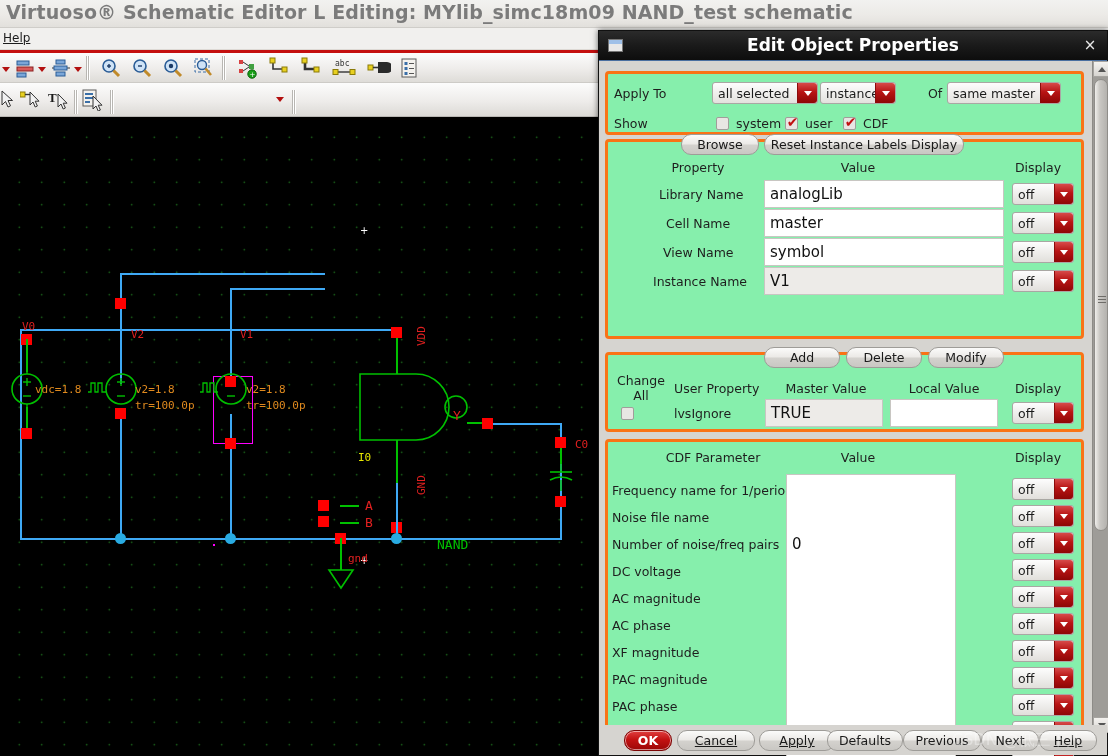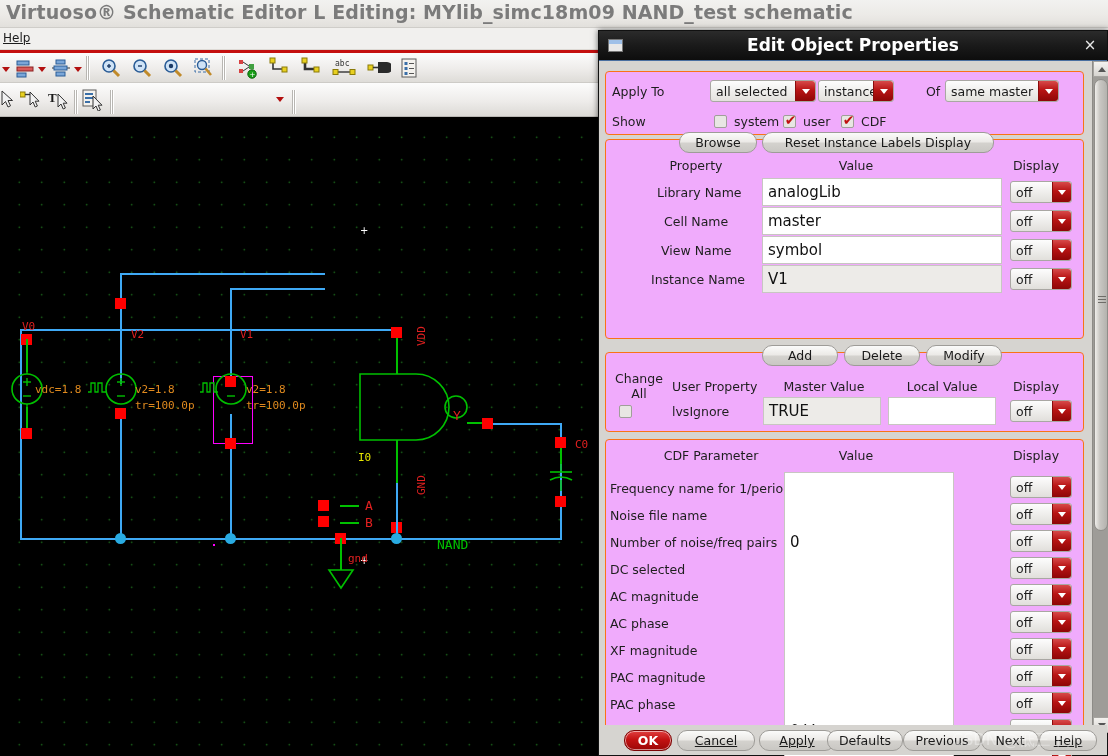--- a/index.html
+++ b/index.html
@@ -103,22 +103,22 @@
   }
   .dlg-winicon:after{ content:""; position:absolute; left:0;top:0; width:100%;height:4px; background:#9fc0e8; }
   .dlg-close{
     position:absolute; right:8px; top:5px; width:18px;height:18px;
     color:#e9e9e9; font-size:15px; text-align:center; line-height:18px;
   }
 
   .dlg-body{ position:absolute; left:0; top:30px; width:493px; height:672px; background:#d6d4d0; }
 
   .panel{
-    position:absolute; background:#f0abfc;
-    border:1px solid #f97316; border-radius:4px;
+    position:absolute; background:#86efac;
+    border:3px solid #f97316; border-radius:4px;
   }
 
   .lab{ position:absolute; font-size:12.5px; color:#1e1e1e; white-space:nowrap; }
   .lab-c{ position:absolute; font-size:12.5px; color:#1e1e1e; text-align:center; white-space:nowrap;}
 
   .combo{
     position:absolute; height:22px; background:linear-gradient(to bottom,#fdfdfd,#e3e1dd);
     border:1px solid #a9a7a3; border-radius:3px; font-size:12.5px; color:#1b1b1b;
   }
   .combo span{ position:absolute; left:5px; top:3px; }
@@ -517,21 +517,21 @@
       <div class="chk" style="left:108px;top:43px;"></div>
       <div class="lab" style="left:128px;top:42px;">system</div>
       <div class="chk on" style="left:177px;top:43px;"></div>
       <div class="lab" style="left:197px;top:42px;">user</div>
       <div class="chk on" style="left:235px;top:43px;"></div>
       <div class="lab" style="left:255px;top:42px;">CDF</div>
     </div>
 
     <div class="panel" style="left:6px;top:78px;width:479px;height:200px;">
       <div class="btn" style="left:73px;top:-8px;width:78px;">Browse</div>
-      <div class="btn" style="left:156px;top:-8px;width:232px;">Reset Instance Labels Display</div>
+      <div class="btn" style="left:156px;top:-8px;width:200px;">Reset Instance Labels Display</div>
 
       <div class="lab-c" style="left:30px;top:18px;width:120px;">Property</div>
       <div class="lab-c" style="left:190px;top:18px;width:120px;">Value</div>
       <div class="lab-c" style="left:390px;top:18px;width:80px;">Display</div>
 
       <div class="lab" style="left:51px;top:45px;">Library Name</div>
       <div class="tfield" style="left:156px;top:38px;width:240px;">analogLib</div>
       <div class="disp" style="left:404px;top:41px;">
         <span>off</span>
         <div class="arrowbtn"></div>
@@ -600,21 +600,21 @@
         <div class="arrowbtn"></div>
       </div>
 
       <div class="lab" style="left:4px;top:95px;">Number of noise/freq pairs</div>
       <div style="position:absolute;left:184px;top:93px;font-size:15px;color:#111;">0</div>
       <div class="disp" style="left:404px;top:90px;">
         <span>off</span>
         <div class="arrowbtn"></div>
       </div>
 
-      <div class="lab" style="left:4px;top:122px;">DC selected</div>
+      <div class="lab" style="left:4px;top:122px;">DC voltage</div>
       <div class="disp" style="left:404px;top:117px;">
         <span>off</span>
         <div class="arrowbtn"></div>
       </div>
 
       <div class="lab" style="left:4px;top:149px;">AC magnitude</div>
       <div class="disp" style="left:404px;top:144px;">
         <span>off</span>
         <div class="arrowbtn"></div>
       </div>

